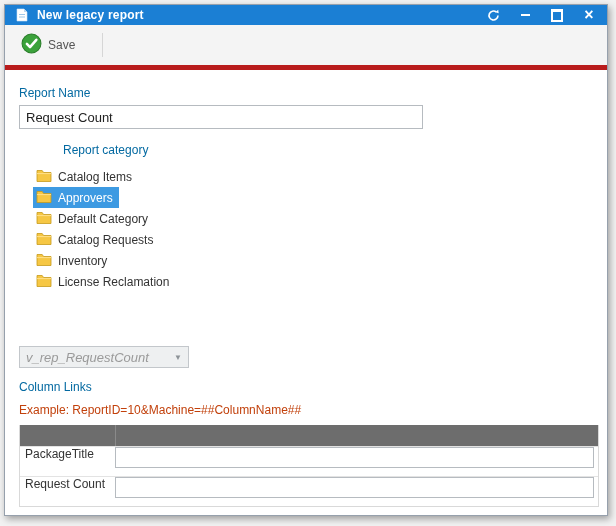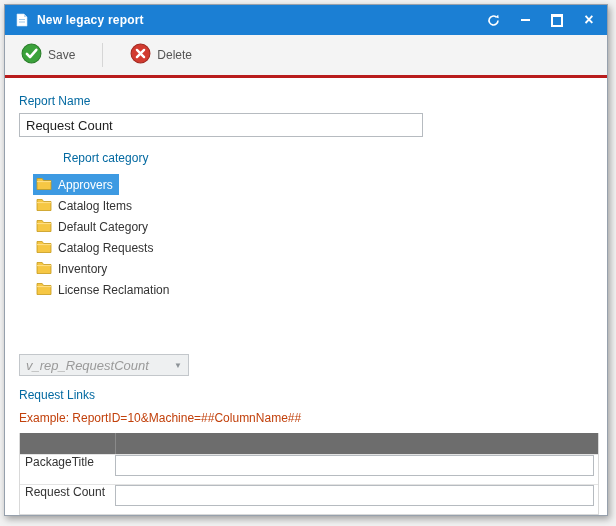--- a/index.html
+++ b/index.html
@@ -1,32 +1,32 @@
 <!DOCTYPE html>
 <html style="--titlebar: #1b7fd4; --selection: #3d9ae2; --save-green: #3ba23b; --delete-red: #d23b30; --table-header: #6d6d6d;"><head>
 <meta charset="utf-8">
 <style>
   html,body{margin:0;padding:0;background:#e9e9e9;font-family:"Liberation Sans",sans-serif;}
   .stage{width:616px;height:526px;box-sizing:border-box;padding:4px;background:#f2f2f2;}
   .window{width:604px;height:512px;box-sizing:border-box;background:#ffffff;border:1px solid #96a0ac;
           box-shadow:2px 3px 7px rgba(0,0,0,.35);display:flex;flex-direction:column;overflow:hidden;}
 
   
-  .titlebar{height:30px;flex:0 0 auto;background:var(--titlebar,#1b7fd4);display:flex;align-items:center;
+  .titlebar{height:20px;flex:0 0 auto;background:var(--titlebar,#1b7fd4);display:flex;align-items:center;
             padding:0 10px;color:#fff;}
   .title-icon{display:flex;align-items:center;}
   .title-text{font-size:12px;font-weight:bold;margin-left:8px;letter-spacing:.2px;}
   .win-controls{margin-left:auto;display:flex;align-items:center;gap:16px;}
   .winbtn{width:16px;height:16px;display:flex;align-items:center;justify-content:center;cursor:pointer;color:#fff;}
   .min-glyph{display:block;width:9px;height:2px;background:#fff;}
   .max-glyph{display:block;width:8px;height:8px;border:2px solid #fff;border-top-width:3px;}
   .close-glyph{font-size:16px;font-weight:bold;line-height:1;}
 
   
-  .toolbar{height:40px;flex:0 0 auto;background:#f4f4f4;border-bottom:3px solid #b91c1c;
+  .toolbar{height:40px;flex:0 0 auto;background:#f4f4f4;border-bottom:5px solid #b91c1c;
            display:flex;align-items:center;padding:0 6px;gap:14px;}
   .tb-btn{display:flex;align-items:center;gap:6px;background:transparent;border:1px solid transparent;
           font-family:inherit;font-size:12px;color:#555;padding:4px 9px;cursor:pointer;}
   .tb-sep{width:1px;height:24px;background:#d6d6d6;margin:0 3px;}
   .save-circle{fill:var(--save-green,#3ba23b);stroke:#2c7f2c;}
   .delete-circle{fill:var(--delete-red,#d23b30);stroke:#a32a22;}
 
   
   .body{flex:1;padding:12px 14px 10px;display:flex;flex-direction:column;font-size:12px;color:#333;
         box-sizing:border-box;}
@@ -100,56 +100,47 @@
       <button class="tb-btn">
         <span>
           <svg width="21" height="21" viewBox="0 0 20 20">
             <circle class="save-circle" cx="10" cy="10" r="9" stroke-width="1"></circle>
             <path d="M5.6 10.4 l3 3.1 l6 -7" stroke="#ffffff" stroke-width="2.4" fill="none" stroke-linecap="round" stroke-linejoin="round"></path>
           </svg>
         </span>
         <span>Save</span>
       </button>
       <span class="tb-sep"></span>
-      <button class="tb-btn">
-        <span>
-          <svg width="21" height="21" viewBox="0 0 20 20">
-            <circle class="delete-circle" cx="10" cy="10" r="9" stroke-width="1"></circle>
-            <path d="M6.6 6.6 l6.8 6.8 M13.4 6.6 l-6.8 6.8" stroke="#ffffff" stroke-width="2.3" stroke-linecap="round"></path>
-          </svg>
-        </span>
-        <span>Delete</span>
-      </button>
     </div>
 
     <div class="body">
 
       <div class="field-label">Report Name</div>
       <input class="text-input" type="text" value="Request Count" style="">
 
       <div class="field-label" style="margin-top:14px;margin-left:44px;">Report category</div>
 
       <div class="tree">
+        <div class="tree-item">
+          <span>
+            <svg width="16" height="13" viewBox="0 0 16 13">
+              <path d="M1 1.5 h5.2 l1.4 2 H15 v9 H1 z" fill="#f6c744" stroke="#c79a1a" stroke-width="0.8"></path>
+              <path d="M1 4.6 h14" stroke="#ffe08a" stroke-width="1"></path>
+            </svg>
+          </span>
+          <span class="tree-label">Catalog Items</span>
+        </div>
         <div class="tree-item selected">
           <span>
             <svg width="16" height="13" viewBox="0 0 16 13">
               <path d="M1 1.5 h5.2 l1.4 2 H15 v9 H1 z" fill="#f6c744" stroke="#c79a1a" stroke-width="0.8"></path>
               <path d="M1 4.6 h14" stroke="#ffe08a" stroke-width="1"></path>
             </svg>
           </span>
           <span class="tree-label">Approvers</span>
-        </div>
-        <div class="tree-item">
-          <span>
-            <svg width="16" height="13" viewBox="0 0 16 13">
-              <path d="M1 1.5 h5.2 l1.4 2 H15 v9 H1 z" fill="#f6c744" stroke="#c79a1a" stroke-width="0.8"></path>
-              <path d="M1 4.6 h14" stroke="#ffe08a" stroke-width="1"></path>
-            </svg>
-          </span>
-          <span class="tree-label">Catalog Items</span>
         </div>
         <div class="tree-item">
           <span>
             <svg width="16" height="13" viewBox="0 0 16 13">
               <path d="M1 1.5 h5.2 l1.4 2 H15 v9 H1 z" fill="#f6c744" stroke="#c79a1a" stroke-width="0.8"></path>
               <path d="M1 4.6 h14" stroke="#ffe08a" stroke-width="1"></path>
             </svg>
           </span>
           <span class="tree-label">Default Category</span>
         </div>
@@ -180,21 +171,21 @@
           </span>
           <span class="tree-label">License Reclamation</span>
         </div>
       </div>
 
       <div class="select-box">
         <span class="select-value">v_rep_RequestCount</span>
         <span class="select-arrow">▼</span>
       </div>
 
-      <div class="field-label">Request Links</div>
+      <div class="field-label">Column Links</div>
       <div class="example-text">Example: ReportID=10&amp;Machine=##ColumnName##</div>
 
       <div class="ctable">
         <div class="ctable-head">
           <div class="label-col"></div>
           <div class="value-col"></div>
         </div>
         <div class="ctable-row">
           <div class="ctable-label">PackageTitle</div>
           <div class="ctable-cell">

